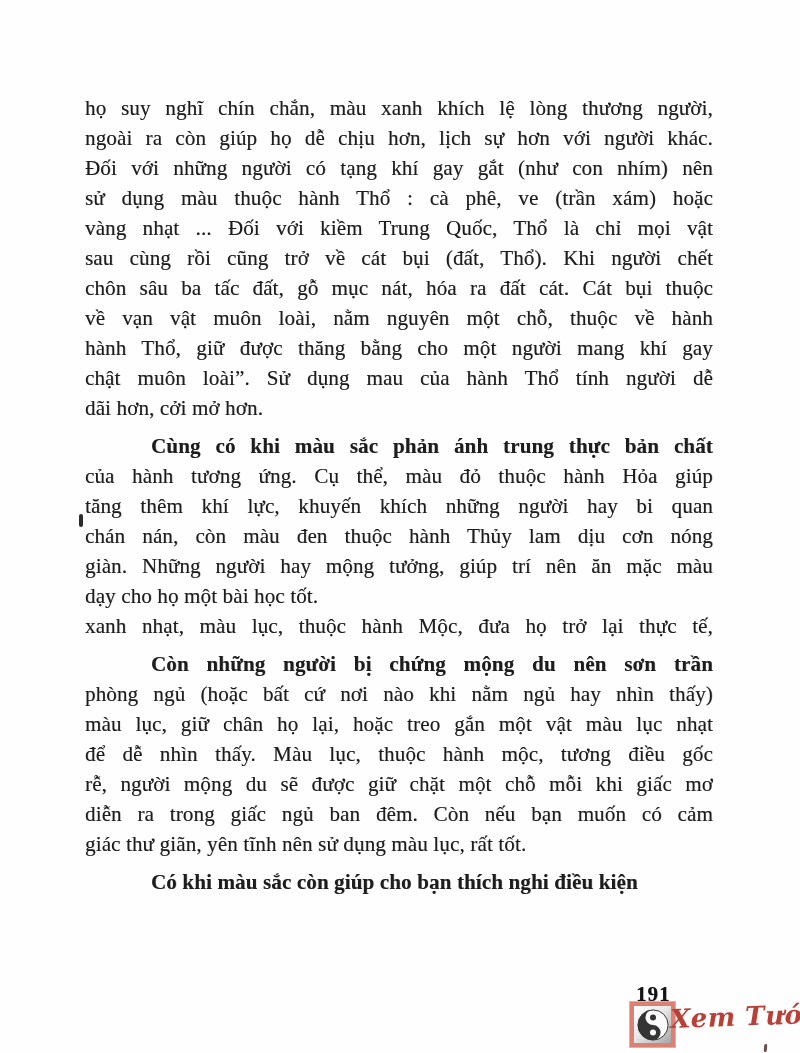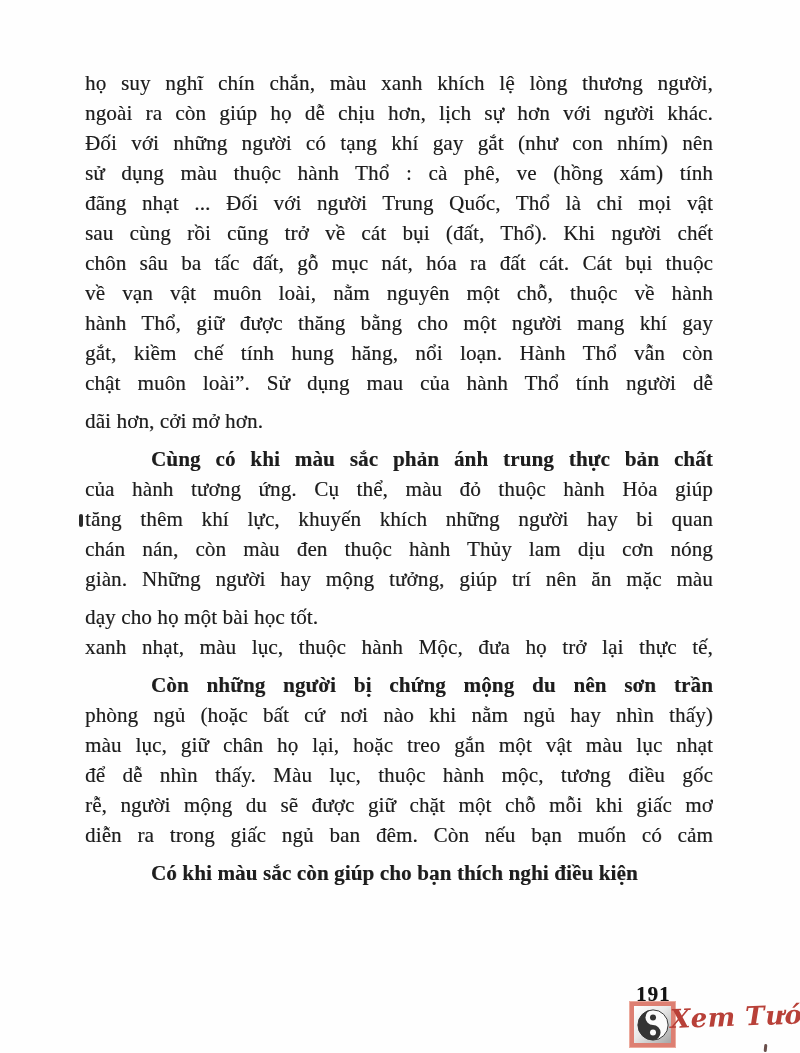--- a/index.html
+++ b/index.html
@@ -8,34 +8,34 @@
     background: #fefefe;
     position: relative;
     overflow: hidden;
     font-family: "Liberation Serif", serif;
   }
   .page { position: absolute; inset: 0; }
 
   
   .text-block {
     position: absolute;
-    left: 85px; top: 68px; width: 628px;
+    left: 85px; top: 93px; width: 628px;
     color: #1d1d1d;
     font-size: 21px;
   }
   .paragraph + .paragraph { margin-top: 8px; }
   .line {
     height: 30px; line-height: 30px;
     text-align: justify;
     text-align-last: justify;
     overflow: hidden;
     letter-spacing: 0.15px;
     text-shadow: 0.4px 0.4px 0.6px rgba(25,25,25,0.45);
   }
-  .line.last { text-align-last: left; margin-top: 8px; }
+  .line.last { text-align-last: left; }
   .line.indent { padding-left: 66px; font-weight: bold; }
 
   
   .speck {
     position: absolute; left: 79px; top: 514px;
     width: 4px; height: 13px;
     background: #2b2b2b; border-radius: 2px;
   }
   .stray-mark {
     position: absolute; left: 764px; top: 1044px;
@@ -79,46 +79,46 @@
 </head>
 <body>
 
 <div class="page">
 
   <main class="text-block">
       <div class="paragraph">
         <div class="line">họ suy nghĩ chín chắn, màu xanh khích lệ lòng thương người,</div>
         <div class="line">ngoài ra còn giúp họ dễ chịu hơn, lịch sự hơn với người khác.</div>
         <div class="line">Đối với những người có tạng khí gay gắt (như con nhím) nên</div>
-        <div class="line">sử dụng màu thuộc hành Thổ : cà phê, ve (hồng xám) tính</div>
-        <div class="line">đãng nhạt ... Đối với người Trung Quốc, Thổ là chỉ mọi vật</div>
+        <div class="line">sử dụng màu thuộc hành Thổ : cà phê, ve (trần xám) hoặc</div>
+        <div class="line">vàng nhạt ... Đối với kiềm Trung Quốc, Thổ là chỉ mọi vật</div>
         <div class="line">sau cùng rồi cũng trở về cát bụi (đất, Thổ). Khi người chết</div>
         <div class="line">chôn sâu ba tấc đất, gỗ mục nát, hóa ra đất cát. Cát bụi thuộc</div>
         <div class="line">về vạn vật muôn loài, nằm nguyên một chỗ, thuộc về hành</div>
         <div class="line">hành Thổ, giữ được thăng bằng cho một người mang khí gay</div>
-        <div class="line">gắt, kiềm chế tính hung hăng, nổi loạn. Hành Thổ vẫn còn</div>
         <div class="line">chật muôn loài”. Sử dụng mau của hành Thổ tính người dễ</div>
         <div class="line last">dãi hơn, cởi mở hơn.</div>
       </div>
       <div class="paragraph">
         <div class="line indent">Cùng có khi màu sắc phản ánh trung thực bản chất</div>
         <div class="line">của hành tương ứng. Cụ thể, màu đỏ thuộc hành Hỏa giúp</div>
         <div class="line">tăng thêm khí lực, khuyến khích những người hay bi quan</div>
         <div class="line">chán nán, còn màu đen thuộc hành Thủy lam dịu cơn nóng</div>
         <div class="line">giàn. Những người hay mộng tưởng, giúp trí nên ăn mặc màu</div>
         <div class="line last">dạy cho họ một bài học tốt.</div>
         <div class="line">xanh nhạt, màu lục, thuộc hành Mộc, đưa họ trở lại thực tế,</div>
       </div>
       <div class="paragraph">
         <div class="line indent">Còn những người bị chứng mộng du nên sơn trần</div>
         <div class="line">phòng ngủ (hoặc bất cứ nơi nào khi nằm ngủ hay nhìn thấy)</div>
         <div class="line">màu lục, giữ chân họ lại, hoặc treo gắn một vật màu lục nhạt</div>
         <div class="line">để dễ nhìn thấy. Màu lục, thuộc hành mộc, tương điều gốc</div>
         <div class="line">rễ, người mộng du sẽ được giữ chặt một chỗ mỗi khi giấc mơ</div>
         <div class="line">diễn ra trong giấc ngủ ban đêm. Còn nếu bạn muốn có cảm</div>
+        <div class="line last">giác thư giãn, yên tĩnh nên sử dụng màu lục, rất tốt.</div>
       </div>
       <div class="paragraph">
         <div class="line last indent">Có khi màu sắc còn giúp cho bạn thích nghi điều kiện</div>
       </div>
     </main>
 
   <div class="speck"></div>
 
   <footer>
     <span class="page-number">191</span>

